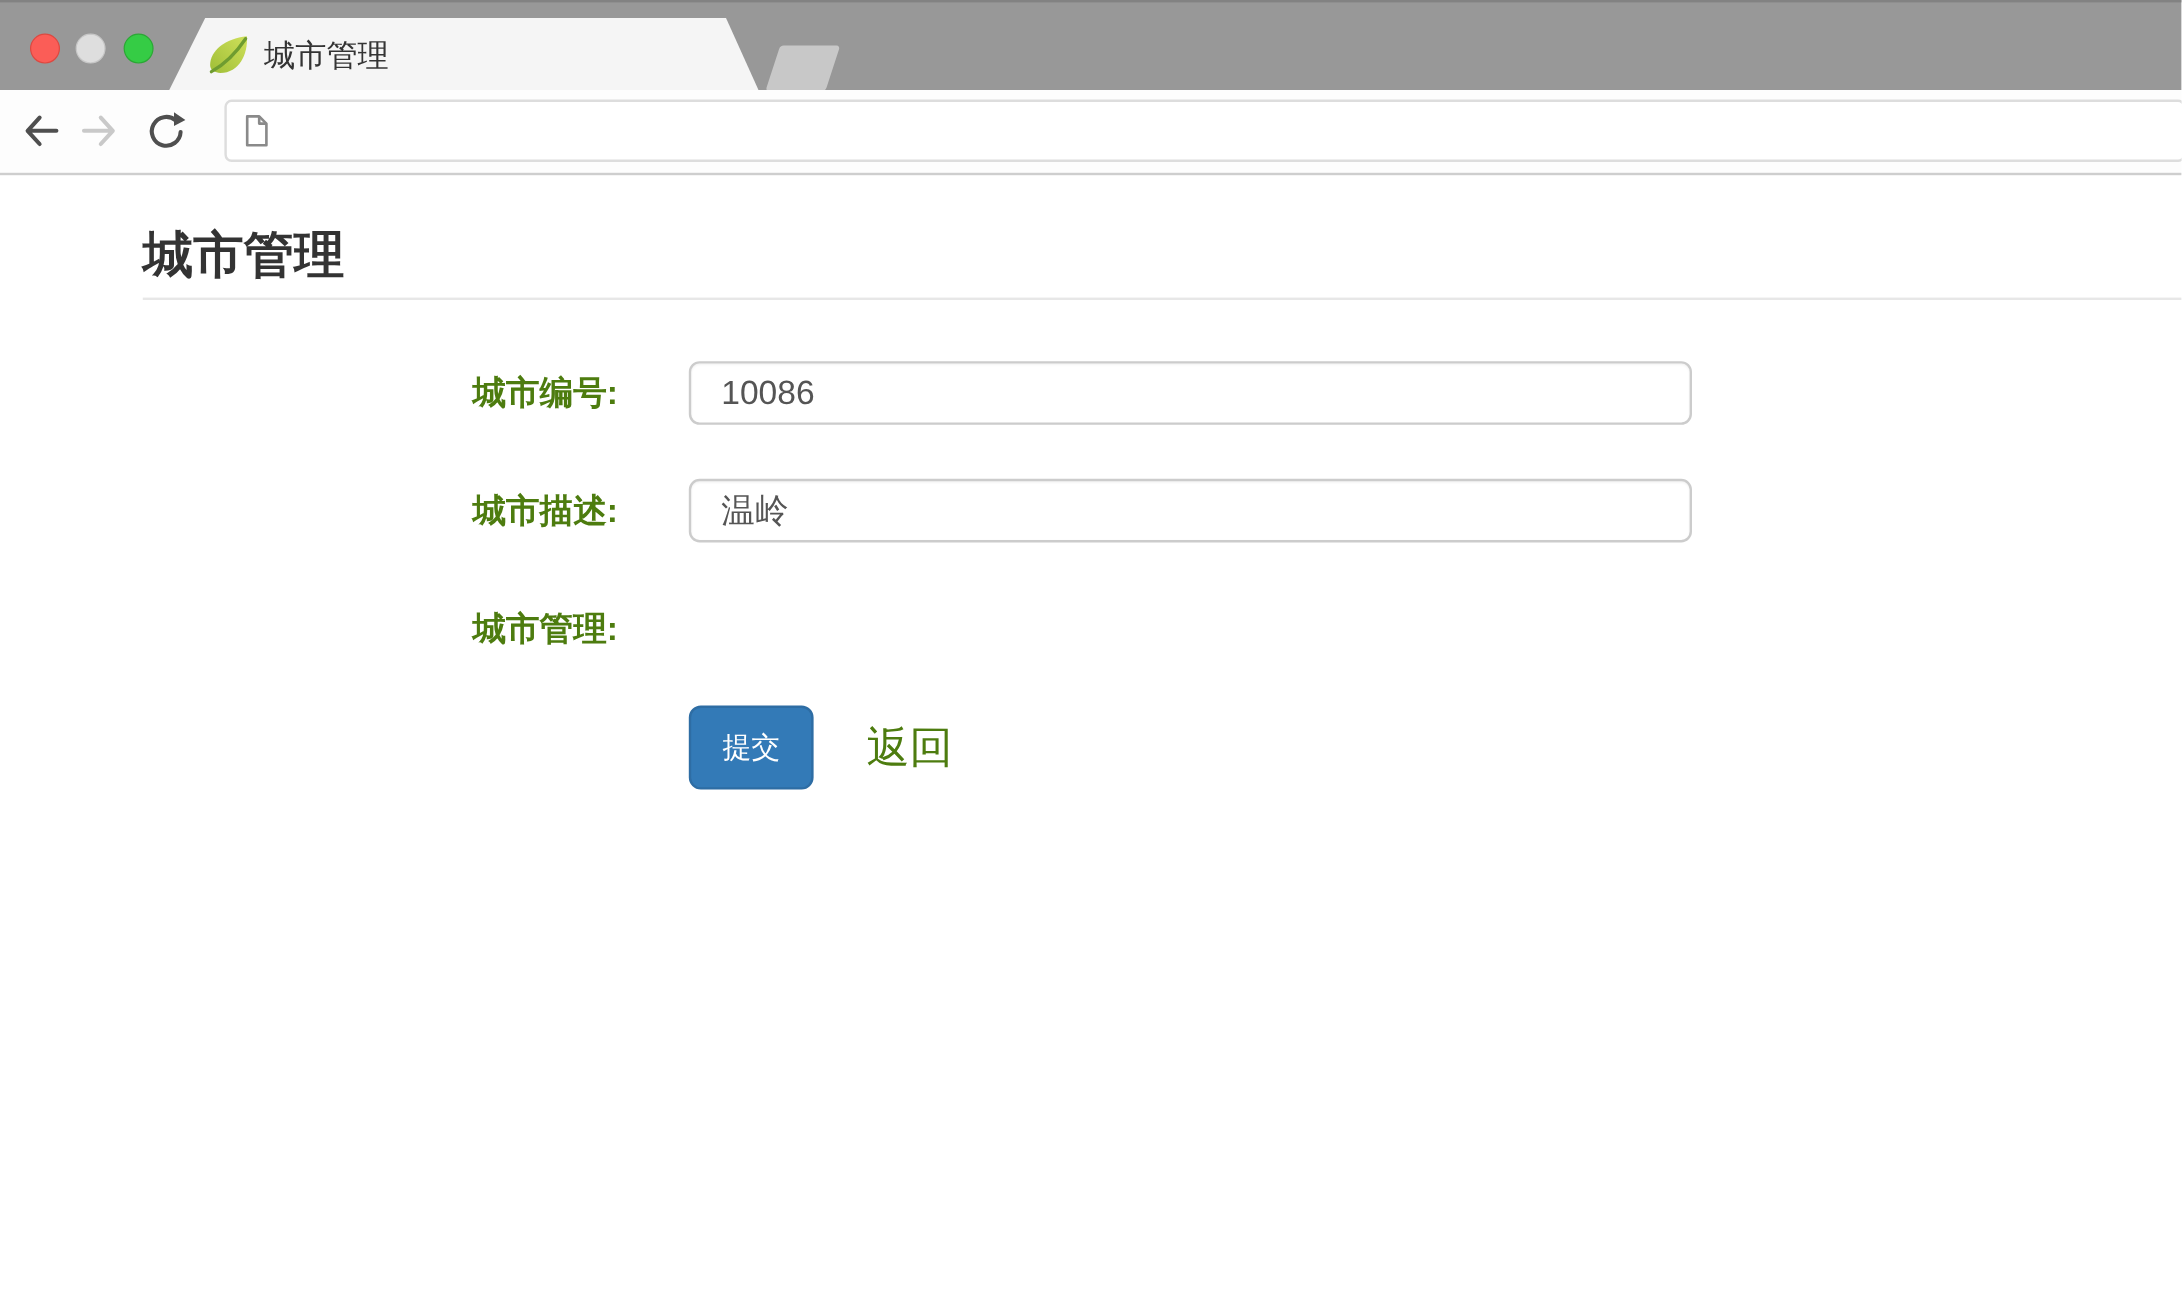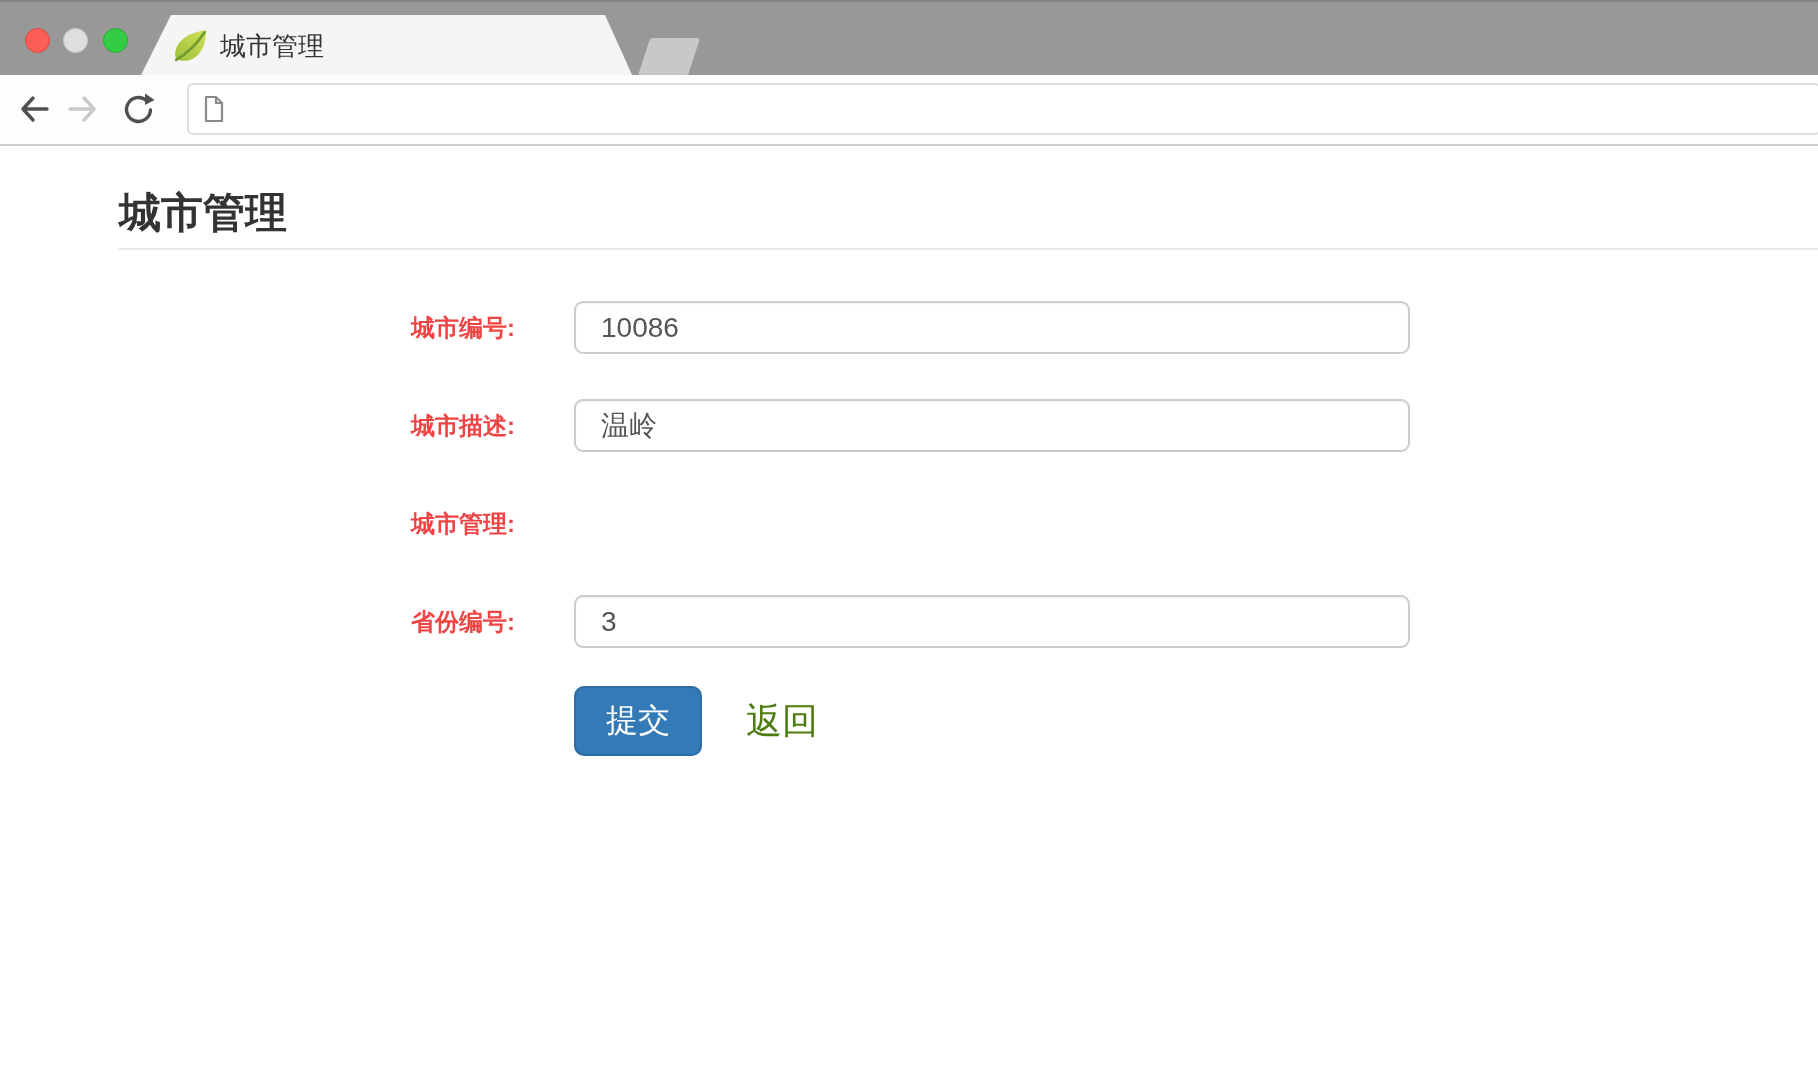--- a/index.html
+++ b/index.html
@@ -43,32 +43,32 @@
   .url-path { color:#9a9a9a; }
 
   
   .page { position:absolute; left:0; top:146px; width:100%; }
   .page-header { margin-left:119px; padding-bottom:12px;
                  border-bottom:2px solid #e7e7e7; }
   .page-header h1 { margin:44px 0 0; font-size:42px; line-height:46px;
                     font-weight:bold; color:#333; }
   form.city-form { margin-top:44px; }
   .form-row { display:flex; align-items:center; height:67px; margin-bottom:31px; }
-  .form-row label { width:515px; text-align:right; font-size:24px;
-                    font-weight:bold; color:#ef4444; }
+  .form-row label { width:515px; text-align:right; font-size:28px;
+                    font-weight:bold; color:#4d7c0f; }
   .form-row input { margin-left:59px; width:836px; height:53px;
                     border:2px solid #ccc; border-radius:9px;
                     padding:0 25px; font-size:28px; color:#555;
                     font-family:"Liberation Sans","DejaVu Sans",sans-serif;
                     box-shadow:inset 0 1px 2px rgba(0,0,0,.06); outline:none;
                     background:#fff; }
   .actions { display:flex; align-items:center; margin-left:574px; margin-top:31px; }
-  .btn-submit { width:128px; height:70px; background:#337ab7;
+  .btn-submit { width:104px; height:70px; background:#337ab7;
                 border:2px solid #2e6da4; border-radius:10px;
-                color:#fff; font-size:32px; cursor:pointer;
+                color:#fff; font-size:24px; cursor:pointer;
                 font-family:"Liberation Sans","DejaVu Sans",sans-serif; }
   .back-link { margin-left:44px; font-size:36px; color:#4d7c0f;
                text-decoration:none; cursor:pointer; }
 </style>
 </head>
 <body>
 
 <div class="browser">
 
   <div class="tabbar">
@@ -124,24 +124,20 @@
         <label>城市编号:</label>
         <input type="text" value="10086" style="">
       </div>
       <div class="form-row">
         <label>城市描述:</label>
         <input type="text" value="温岭" style="">
       </div>
       <div class="form-row">
         <label>城市管理:</label>
       </div>
-      <div class="form-row">
-        <label>省份编号:</label>
-        <input type="text" value="3" style="">
-      </div>
 
       <div class="actions">
         <button type="submit" class="btn-submit">提交</button>
         <a class="back-link">返回</a>
       </div>
     </form>
   </div>
 
 </div>
 

